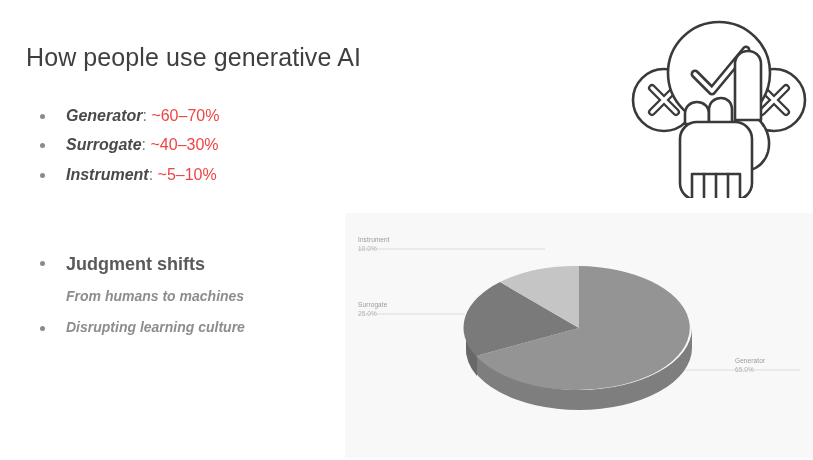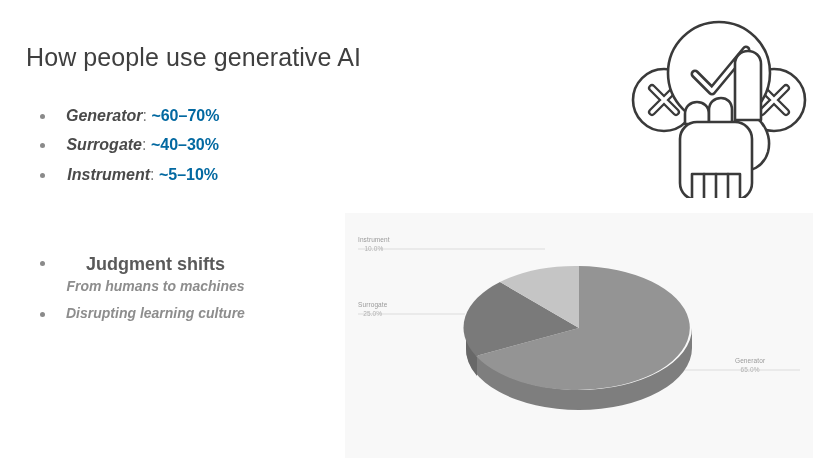--- a/index.html
+++ b/index.html
@@ -11,21 +11,20 @@
   body {
     font-family: "Liberation Sans", sans-serif;
     -webkit-font-smoothing: antialiased;
   }
   .slide {
     position: relative;
     width: 813px;
     height: 460px;
     background: #ffffff;
     overflow: hidden;
-    text-align: center;
   }
 
   
   .slide-title {
     position: absolute;
     left: 26px;
     top: 43px;
     font-size: 25px;
     font-weight: 400;
     color: #3f3f3f;
@@ -65,35 +64,35 @@
     font-size: 16px;
     color: #5d5d5d;
     white-space: nowrap;
   }
   .role-name {
     font-weight: bold;
     font-style: italic;
     color: #4a4a4a;
   }
   .role-sep { color: #7c7c7c; }
-  .role-value { color: #0369a1; font-weight: bold; }
+  .role-value { color: #ef4444; }
 
   .impact-main {
     font-size: 18px;
     color: #5a5a5a;
     white-space: nowrap;
     line-height: 1.35;
   }
   .impact-sub {
     font-size: 14px;
     font-style: italic;
     color: #8d8d8d;
     white-space: nowrap;
     line-height: 1.45;
-    margin-top: 0;
+    margin-top: 10px;
   }
 
   
   .illustration {
     position: absolute;
     left: 622px;
     top: 2px;
     width: 190px;
     height: 196px;
   }

